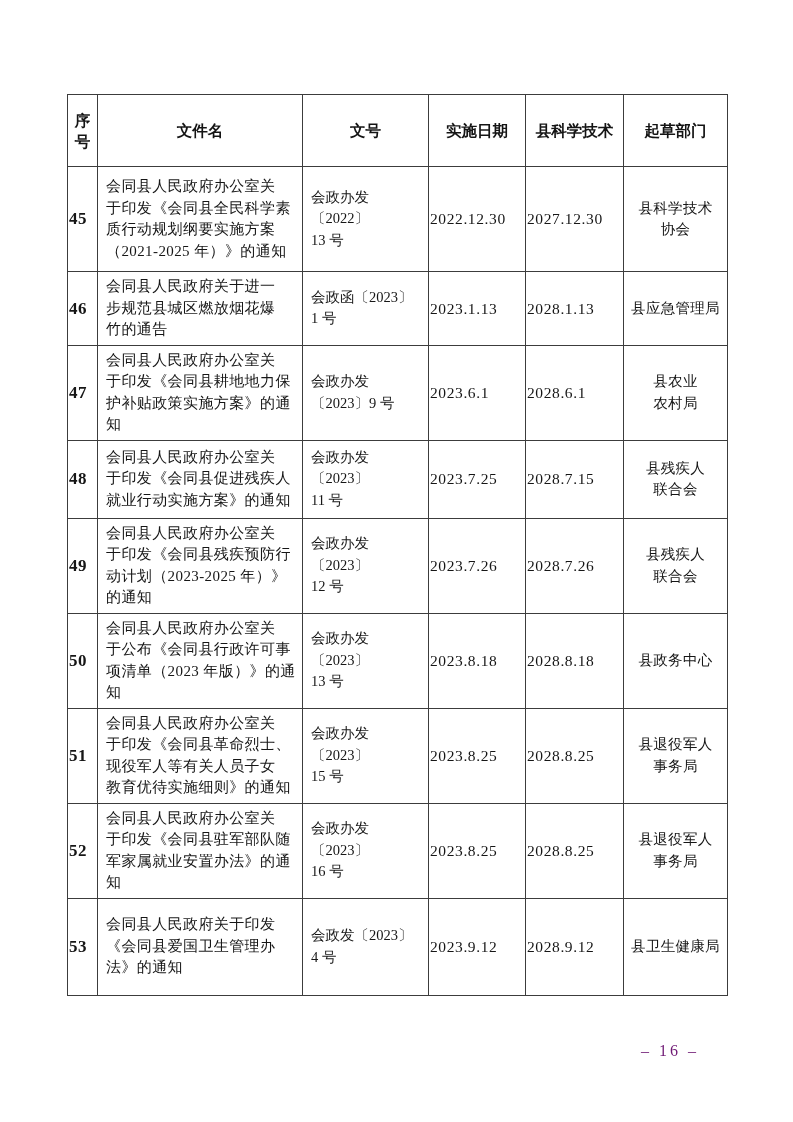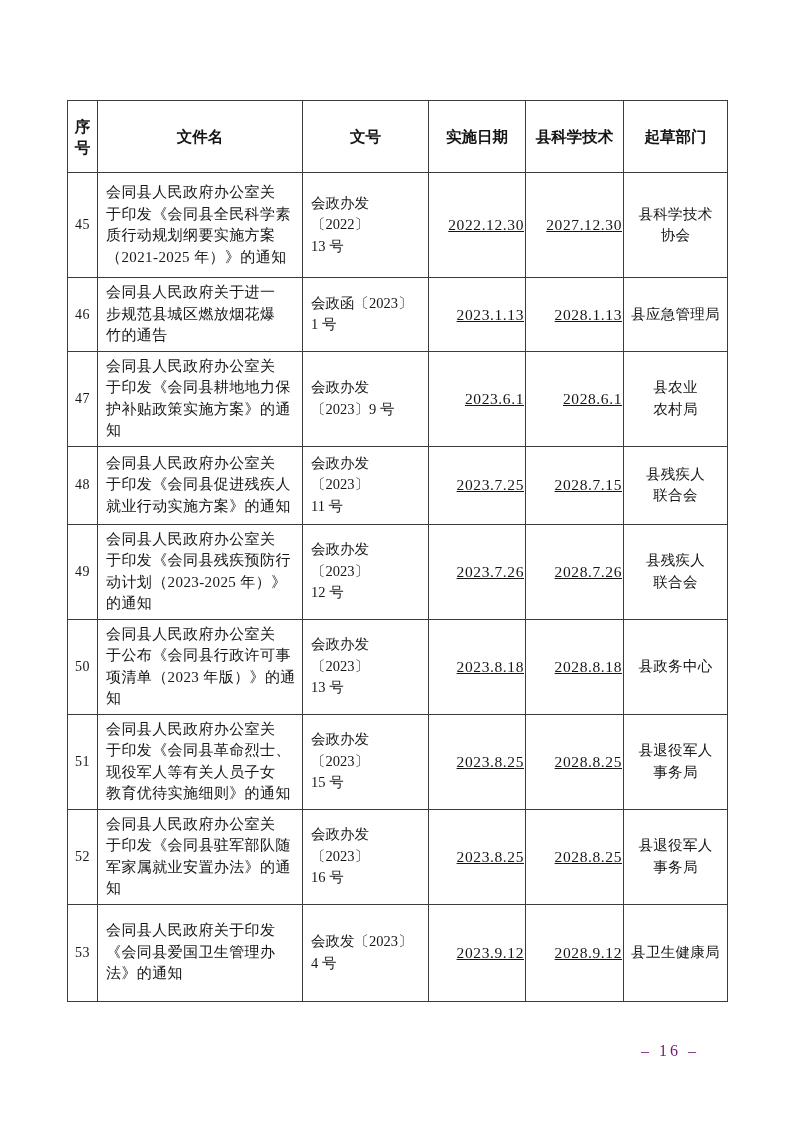--- a/index.html
+++ b/index.html
@@ -12,21 +12,21 @@
     width: 793px;
     height: 1122px;
     background: #ffffff;
     overflow: hidden;
     font-family: "Liberation Serif", "DejaVu Serif", serif;
     color: #1a1a1a;
   }
   table.doc-table {
     position: absolute;
     left: 67px;
-    top: 100px;
+    top: 94px;
     width: 660px;
     border-collapse: collapse;
     table-layout: fixed;
   }
   .doc-table th, .doc-table td {
     border: 1px solid #3c3c3c;
     vertical-align: middle;
     overflow: hidden;
     box-sizing: border-box;
   }
@@ -39,41 +39,41 @@
     padding: 2px;
     color: #141414;
   }
   .doc-table td {
     font-size: 15px;
     line-height: 21.5px;
     white-space: pre-line;
     color: #161616;
   }
   td.c-no {
-    text-align: center;
-    font-size: 14px;
+    text-align: left;
+    font-size: 17px;
     letter-spacing: 0.5px;
+    font-weight: bold;
   }
   td.c-file {
     text-align: left;
     padding: 4px 6px 4px 8px;
     letter-spacing: 0.4px;
     margin-top: 44px;
   }
   td.c-doc {
     text-align: left;
     padding: 4px 4px 4px 8px;
     font-size: 14.5px;
   }
   td.c-date {
-    text-align: right;
+    text-align: left;
     font-size: 15.5px;
     letter-spacing: 0.6px;
     white-space: nowrap;
-    text-decoration: underline;
   }
   td.c-dept {
     text-align: center;
     padding: 16px 4px;
     font-size: 14.5px;
     letter-spacing: 0.3px;
   }
   .page-number {
     position: absolute;
     left: 625px;

